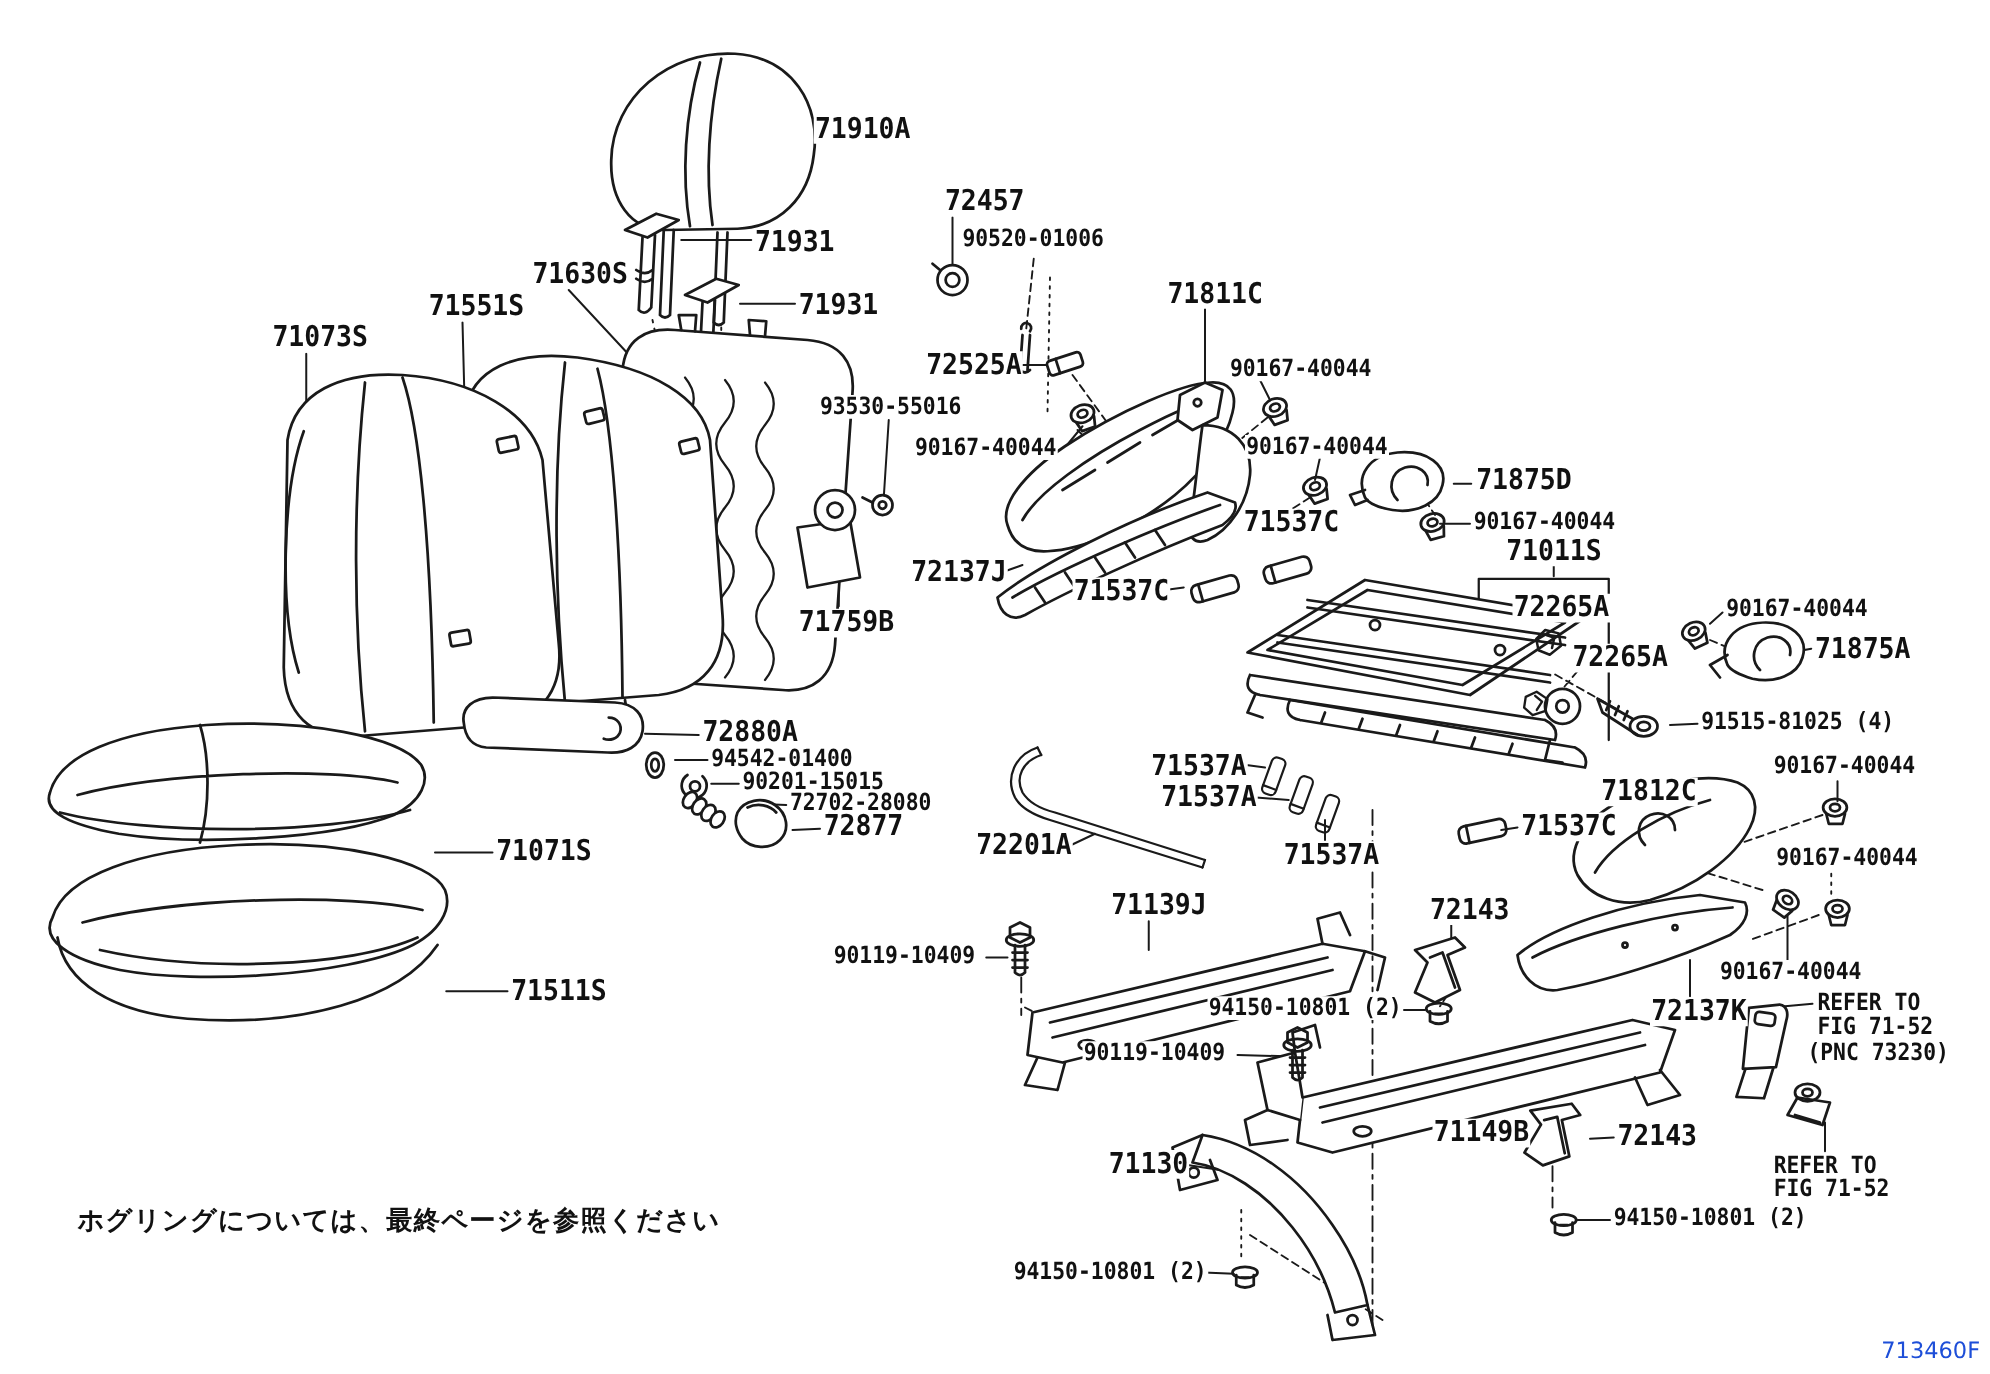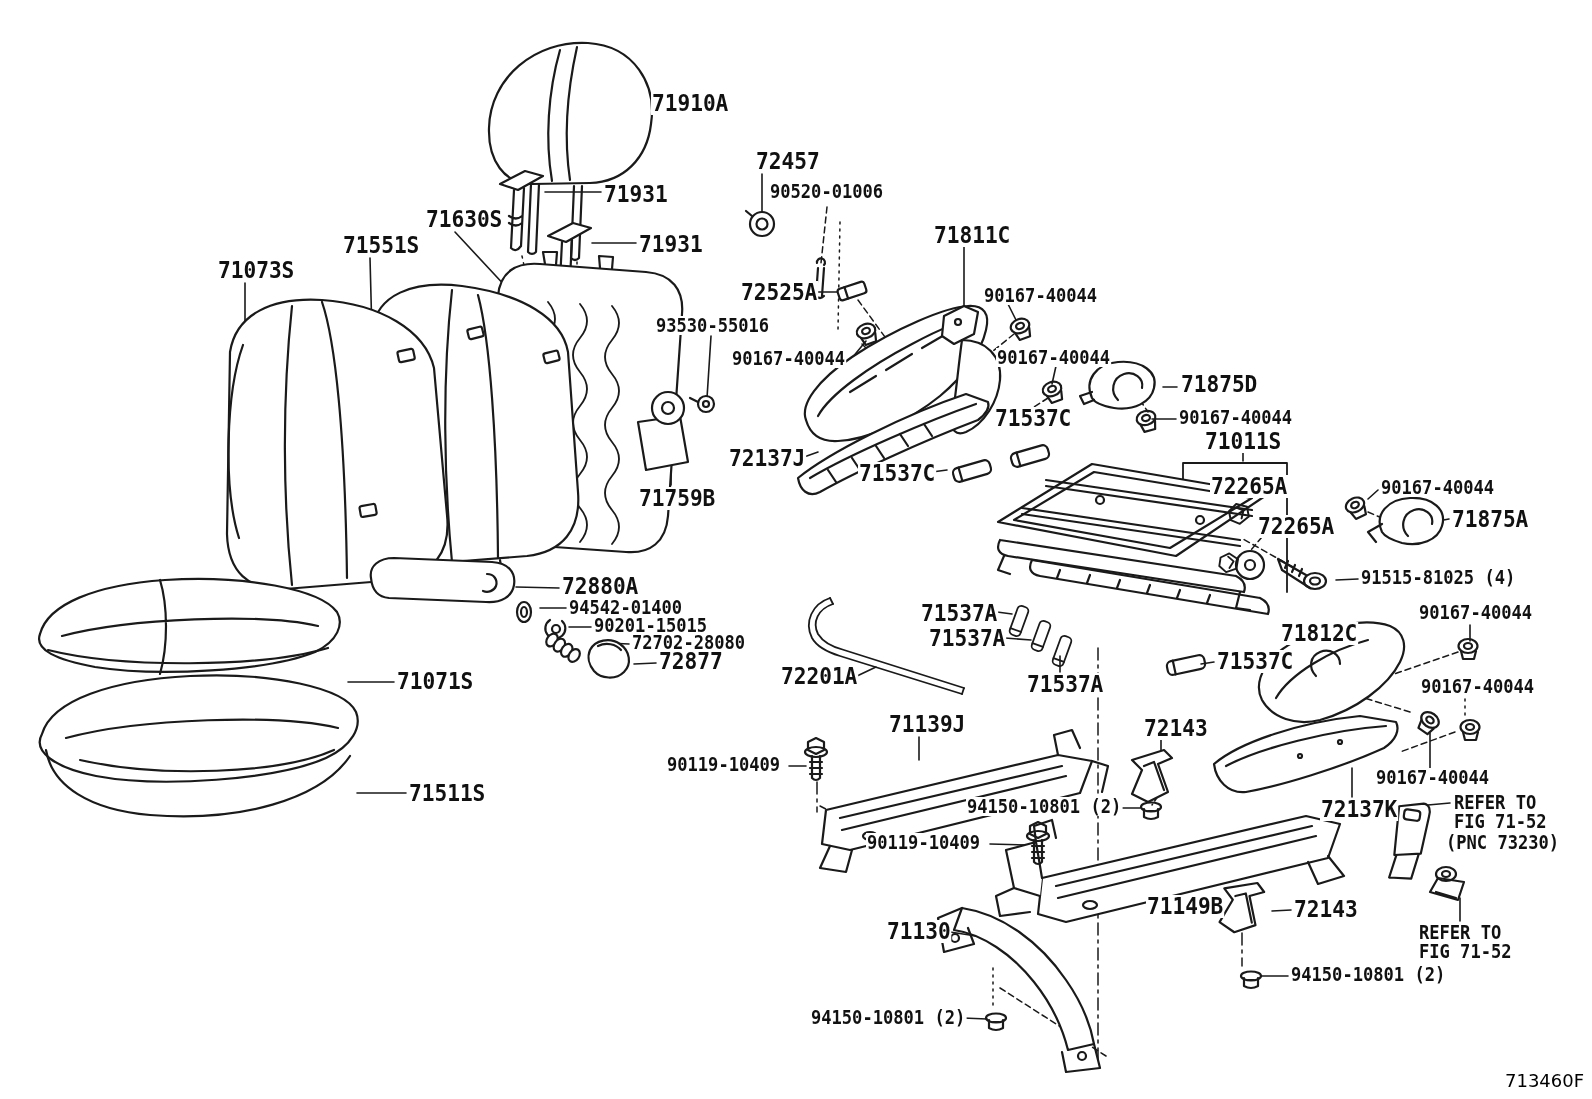--- a/index.html
+++ b/index.html
@@ -6,21 +6,21 @@
   #stage{position:relative;width:1592px;height:1099px;background:#fff;overflow:hidden;
          font-family:"DejaVu Sans Mono", monospace;}
   #art{position:absolute;left:0;top:0;z-index:1;}
   .lbl{position:absolute;z-index:2;font-weight:bold;color:#111;white-space:nowrap;
        background:#fff;line-height:1;transform-origin:0 0;padding:0 1px;}
   .lg{font-size:23px;transform:scaleX(0.92);}
   .sm{font-size:19px;transform:scaleX(0.90);}
   .footnote{position:absolute;z-index:2;left:62px;top:962px;font-family:"DejaVu Sans",sans-serif;
        font-weight:bold;font-size:21px;color:#111;letter-spacing:1px;}
   .pagecode{position:absolute;z-index:2;left:1505px;top:1070px;font-family:"DejaVu Sans",sans-serif;
-       font-size:18px;color:#000000;}
+       font-size:18px;color:#1d4ed8;}
 </style>
 </head>
 <body>
 
 <div id="stage">
 
 <svg id="art" width="1592" height="1099" viewBox="0 0 1592 1099" fill="none" stroke="#1a1a1a" stroke-width="2.2" stroke-linecap="round" stroke-linejoin="round">
 
   <defs>
     <g id="boltS">
@@ -283,20 +283,21 @@
           <circle r="3"></circle>
           <path d="M-8,-2 l-8,-4"></path>
         </g>
     <g transform="translate(852,291) rotate(-18)">
           <rect x="-14" y="-6" width="28" height="12" rx="3" fill="#fff"></rect>
           <path d="M-6,-6 L-6,6"></path>
         </g>
   </g>
 </svg>
 
+<div class="footnote">ホグリングについては、最終ページを参照ください</div>
 <div class="pagecode">713460F</div>
 
 <div class="lbl lg" style="left: 651px; top: 92px;">71910A</div>
     <div class="lbl lg" style="left: 603px; top: 183px;">71931</div>
     <div class="lbl lg" style="left: 638px; top: 233px;">71931</div>
     <div class="lbl lg" style="left: 425px; top: 208px;">71630S</div>
     <div class="lbl lg" style="left: 342px; top: 234px;">71551S</div>
     <div class="lbl lg" style="left: 217px; top: 259px;">71073S</div>
     <div class="lbl lg" style="left: 755px; top: 150px;">72457</div>
     <div class="lbl sm" style="left: 769px; top: 182px;">90520-01006</div>

